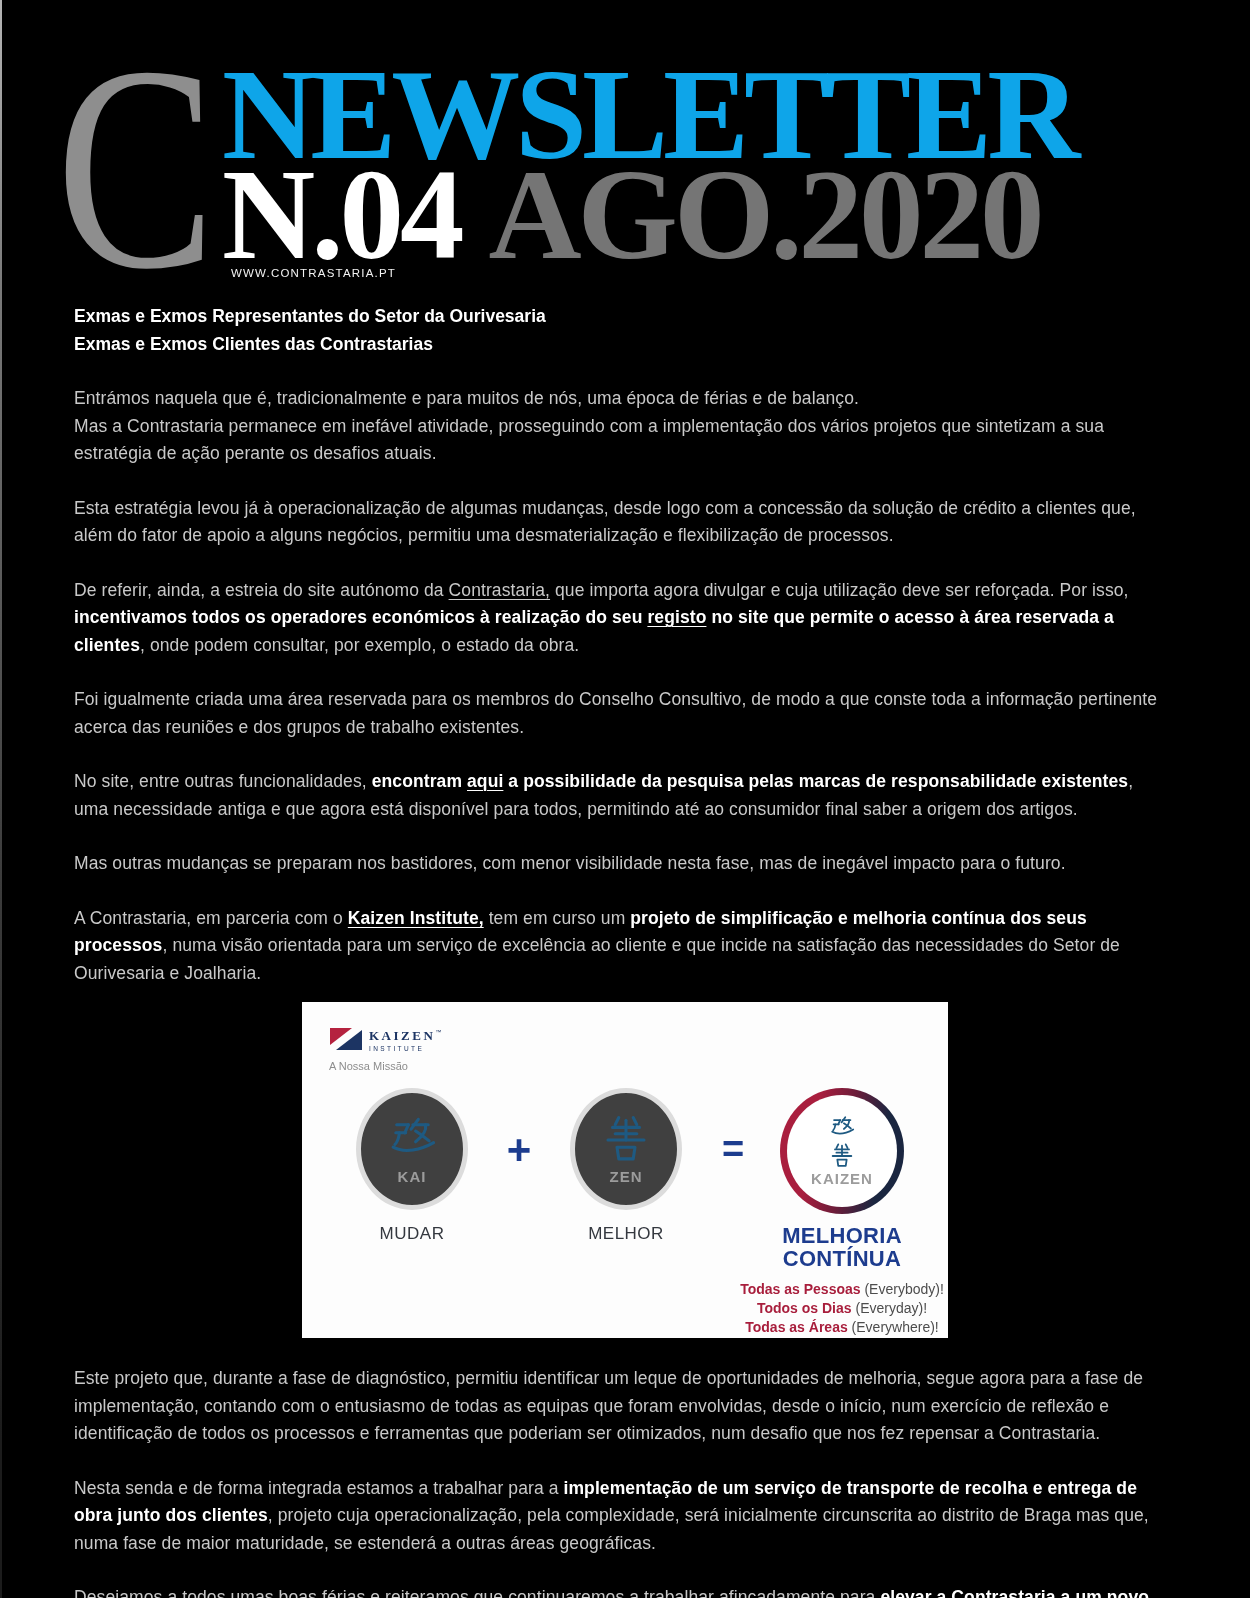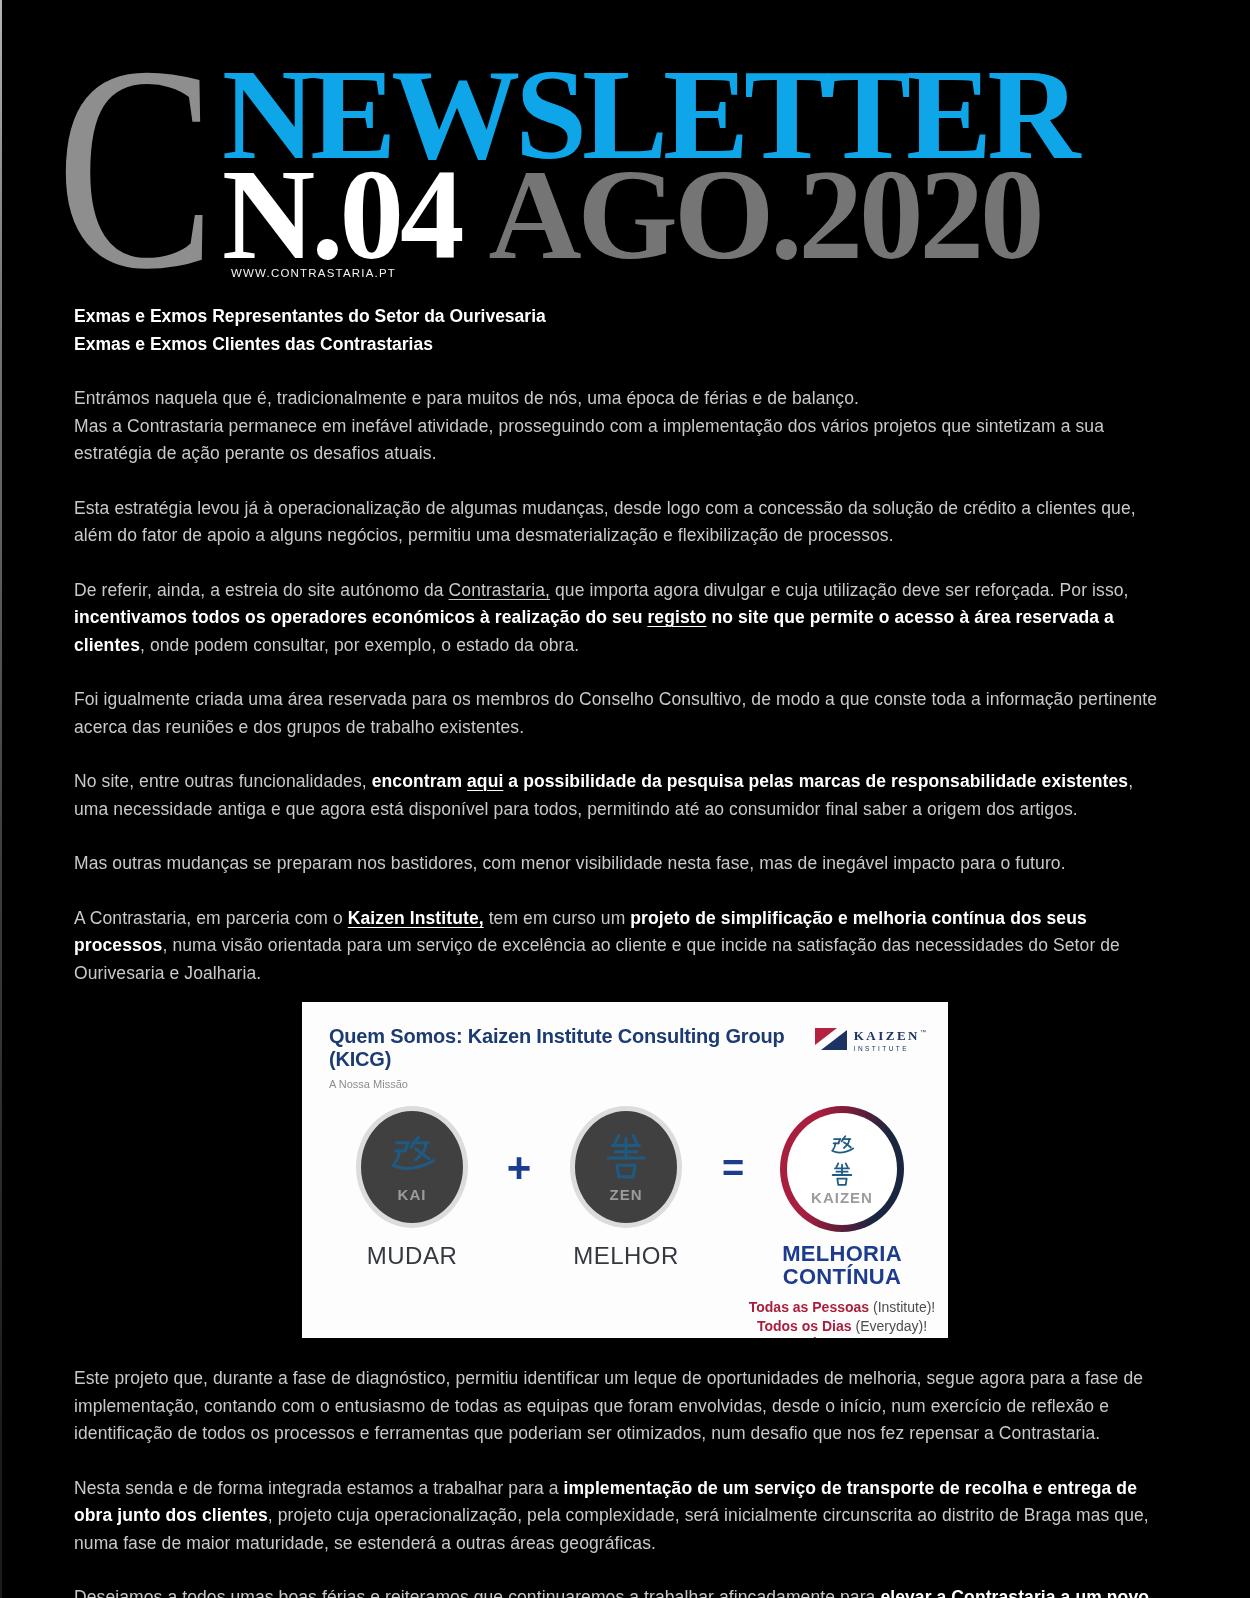--- a/index.html
+++ b/index.html
@@ -47,21 +47,21 @@
   .op{width:42px;height:124px;display:flex;align-items:center;justify-content:center;
       color:#1c3c8e;font-weight:bold;}
   .op-plus{font-size:42px;} .op-eq{font-size:38px;}
   .ring{width:112px;height:122px;border:5px solid #dcdcdc;border-radius:50%;background:#404040;
         display:flex;flex-direction:column;align-items:center;justify-content:center;gap:1px;box-sizing:border-box;}
   .klabel{font-size:15px;font-weight:bold;color:#9c9c9c;letter-spacing:1px;}
   .grad-ring{width:124px;height:126px;border-radius:50%;padding:7px;box-sizing:border-box;
         background:linear-gradient(100deg,#a91e3e 28%,#6d1d3a 52%,#1a2640 78%);}
   .grad-inner{width:100%;height:100%;border-radius:50%;background:#fff;
         display:flex;flex-direction:column;align-items:center;justify-content:center;}
-  .caption{margin-top:14px;font-size:24px;color:#34383f;letter-spacing:.5px;}
+  .caption{margin-top:14px;font-size:17px;color:#34383f;letter-spacing:.5px;}
   .caption3{margin-top:10px;font-size:22px;line-height:23px;font-weight:bold;color:#1d3c8e;
         text-align:center;letter-spacing:.3px;}
   .slogans{margin-top:10px;text-align:center;}
   .slogan{font-size:14px;line-height:19px;white-space:nowrap;}
   .slogan .sb{font-weight:bold;color:#a81e3c;}
   .slogan .sr{color:#4d4d4d;}
   .kanji{stroke:#1e5a82;stroke-width:3.4;fill:none;stroke-linecap:round;stroke-linejoin:round;}
   .kanji-sm{stroke:#1e5a82;stroke-width:3.8;fill:none;stroke-linecap:round;stroke-linejoin:round;}
 </style>
 </head>
@@ -89,21 +89,20 @@
     <p class="para"><span>Foi igualmente criada uma área reservada para os membros do Conselho Consultivo, de modo a que conste toda a informação pertinente acerca das reuniões e dos grupos de trabalho existentes.</span></p>
 
     <p class="para"><span>No site, entre outras funcionalidades, </span><span class="b">encontram </span><span class="b u">aqui</span><span class="b"> a possibilidade da pesquisa pelas marcas de responsabilidade existentes</span><span>, uma necessidade antiga e que agora está disponível para todos, permitindo até ao consumidor final saber a origem dos artigos.</span></p>
 
     <p class="para"><span>Mas outras mudanças se preparam nos bastidores, com menor visibilidade nesta fase, mas de inegável impacto para o futuro.</span></p>
 
     <p class="para"><span>A Contrastaria, em parceria com o </span><span class="b u">Kaizen Institute,</span><span> tem em curso um </span><span class="b">projeto de simplificação e melhoria contínua dos seus processos</span><span>, numa visão orientada para um serviço de excelência ao cliente e que incide na satisfação das necessidades do Setor de Ourivesaria e Joalharia.</span></p>
 
     <figure class="kaizen-card" style="margin-top:15px;margin-bottom:0;">
       <div class="card-head">
-        <div class="card-title">Quem Somos: Kaizen Institute Consulting Group (KICG)</div>
         <div class="ki-logo">
           <svg width="34" height="24" viewBox="0 0 34 24">
             <polygon points="1,1 23,1 1,18" fill="#b5223f"></polygon>
             <polygon points="7,23 33,23 33,3" fill="#1c3463"></polygon>
           </svg>
           <div class="ki-text">
             <div><span class="ki-name">KAIZEN</span><span class="ki-tm">™</span></div>
             <div class="ki-sub">INSTITUTE</div>
           </div>
         </div>
@@ -170,21 +169,21 @@
                 <path class="kanji-sm" d="M18,23 h24"></path>
                 <path class="kanji-sm" d="M10,30 h40"></path>
                 <path class="kanji-sm" d="M30,8 v22"></path>
                 <path class="kanji-sm" d="M20,38 h20 l-2,13 h-16 z"></path>
               </svg>
               <div class="klabel">KAIZEN</div>
             </div>
           </div>
           <div class="caption3"><span>MELHORIA</span><br><span>CONTÍNUA</span></div>
           <div class="slogans">
-            <div class="slogan"><span class="sb">Todas as Pessoas</span><span class="sr"> (Institute)!</span></div>
+            <div class="slogan"><span class="sb">Todas as Pessoas</span><span class="sr"> (Everybody)!</span></div>
             <div class="slogan"><span class="sb">Todos os Dias</span><span class="sr"> (Everyday)!</span></div>
             <div class="slogan"><span class="sb">Todas as Áreas</span><span class="sr"> (Everywhere)!</span></div>
           </div>
         </div>
       </div>
     </figure>
 
     <p class="para"><span>Este projeto que, durante a fase de diagnóstico, permitiu identificar um leque de oportunidades de melhoria, segue agora para a fase de implementação, contando com o entusiasmo de todas as equipas que foram envolvidas, desde o início, num exercício de reflexão e identificação de todos os processos e ferramentas que poderiam ser otimizados, num desafio que nos fez repensar a Contrastaria.</span></p>
 
     <p class="para"><span>Nesta senda e de forma integrada estamos a trabalhar para a </span><span class="b">implementação de um serviço de transporte de recolha e entrega de obra junto dos clientes</span><span>, projeto cuja operacionalização, pela complexidade, será inicialmente circunscrita ao distrito de Braga mas que, numa fase de maior maturidade, se estenderá a outras áreas geográficas.</span></p>

